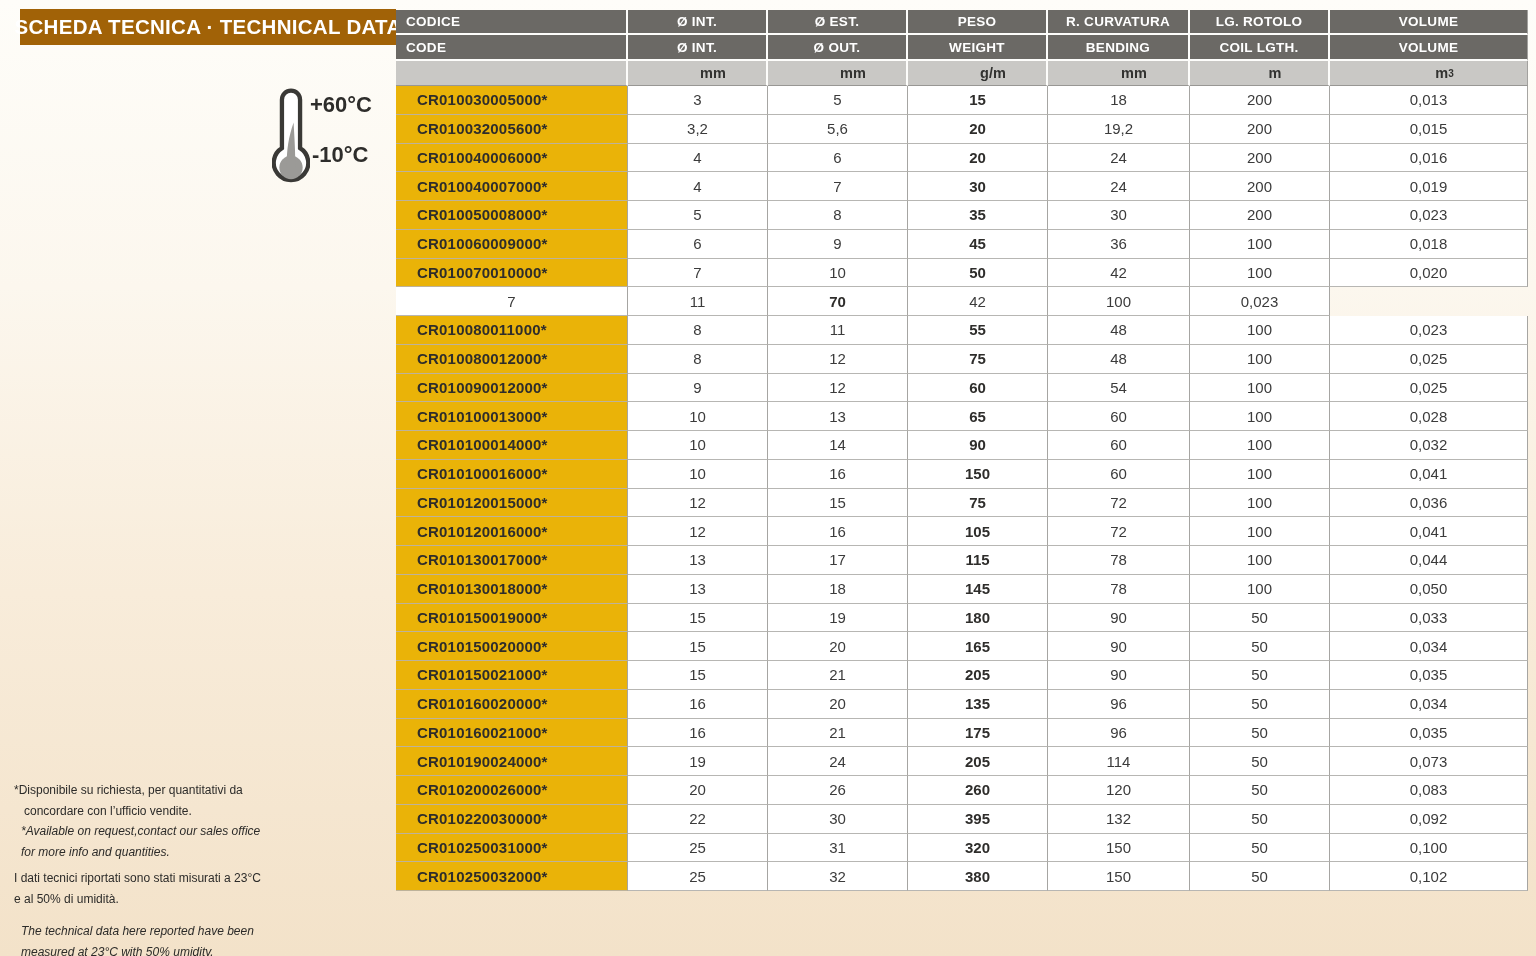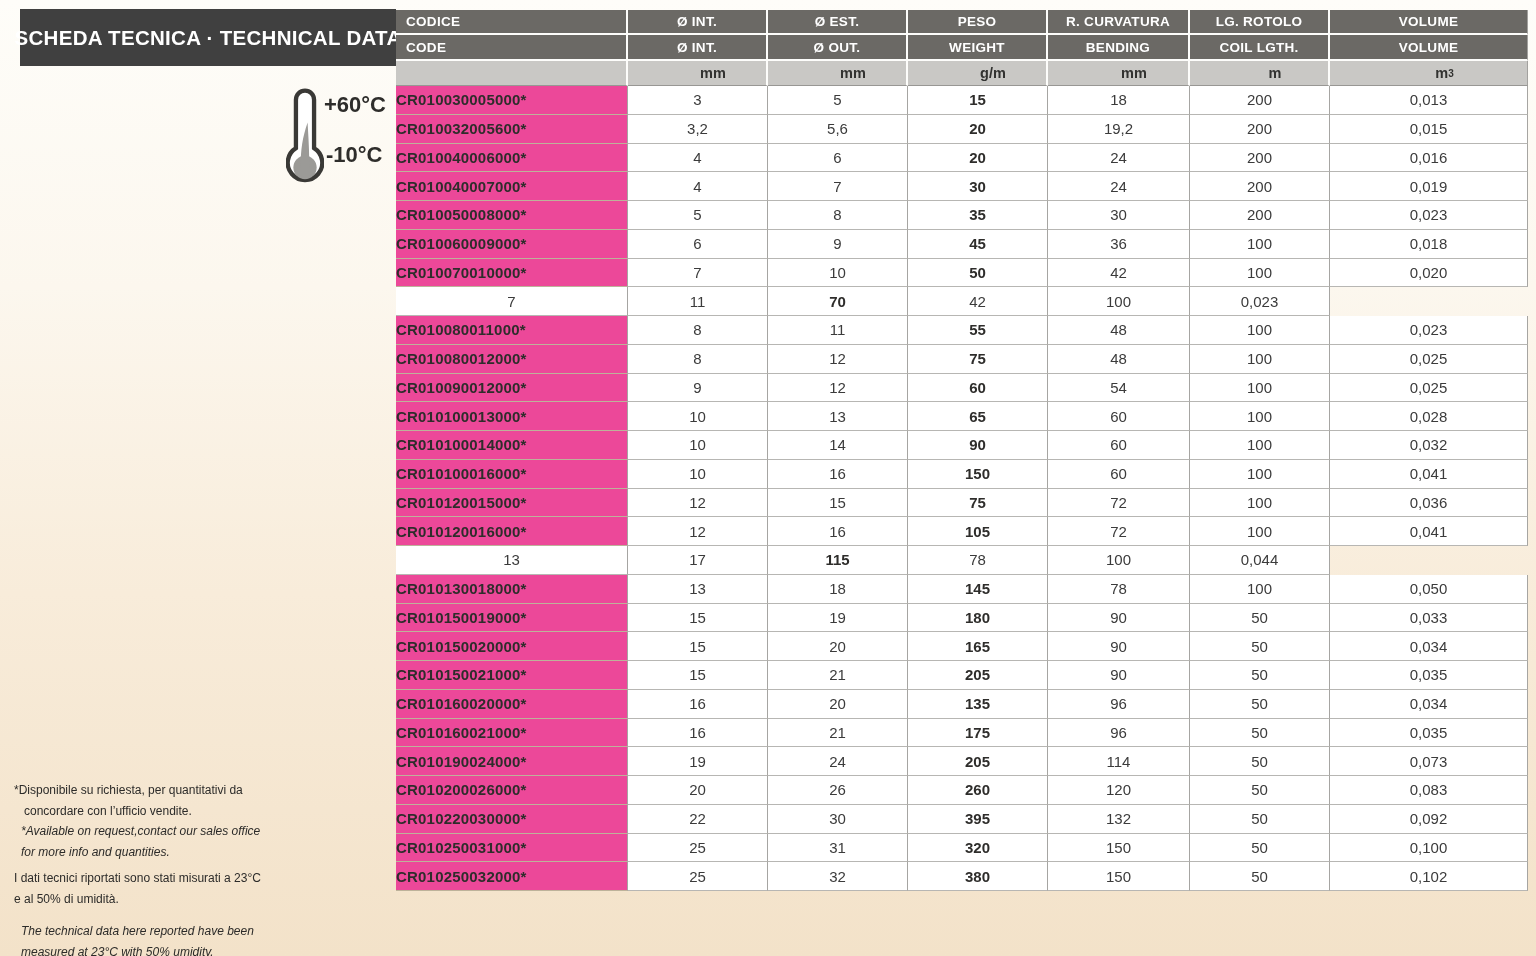--- a/index.html
+++ b/index.html
@@ -7,28 +7,28 @@
   body {
     font-family: "Liberation Sans", sans-serif;
     position: relative;
     overflow: hidden;
     background: linear-gradient(180deg, #fefdf9 0%, #fcf7ee 30%, #f8ecda 62%, #f3e2c9 100%);
   }
   .page { position:absolute; inset:0; }
 
   
   .title-box {
-    position:absolute; left:20px; top:9px; width:376px; height:57px;
-    background:#404040; color:#ffffff;
+    position:absolute; left:20px; top:9px; width:376px; height:36px;
+    background:#a16207; color:#ffffff;
     display:flex; align-items:center; justify-content:center;
     font-weight:bold; font-size:20.5px; letter-spacing:0.3px; white-space:nowrap;
   }
 
   
-  .thermo { position:absolute; left:286px; top:86px; width:110px; height:105px; }
+  .thermo { position:absolute; left:272px; top:86px; width:110px; height:105px; }
   .thermo svg { position:absolute; left:0; top:2px; }
   .temp { position:absolute; font-weight:bold; font-size:22px; color:#2e2d2b; white-space:nowrap; }
   .temp-max { left:38px; top:6px; }
   .temp-min { left:40px; top:56px; }
 
   
   .notes { position:absolute; left:14px; top:780px; width:382px; font-size:12px; color:#2c2b29; line-height:20.5px; }
   .notes p { margin:0; }
   .notes .it2 { padding-left:10px; }
   .notes .en { font-style:italic; padding-left:7px; }
@@ -52,22 +52,22 @@
     display:flex; align-items:center; justify-content:center;
     border-right:2px solid #fdfdfb; border-bottom:1px solid #989794;padding-left:32px;
   }
   .ucell.last { border-right:1px solid #a2a19e; }
   .dcell {
     background:#ffffff; color:#3b3b3b; font-size:15px; height:28.75px;
     display:flex; align-items:center; justify-content:center;
     border-right:1px solid #a6a5a2; border-bottom:1px solid #b7b6b3;
   }
   .dcell.code {
-    background:#ec4899; color:#2c2a27; font-weight:bold; font-size:15px; letter-spacing:0.2px;
-    justify-content:flex-start; padding-left:0;
+    background:#eab308; color:#2c2a27; font-weight:bold; font-size:15px; letter-spacing:0.2px;
+    justify-content:flex-start; padding-left:21px;
     border-right:1px solid #a6a5a2; border-bottom:1px solid #bdb29a;
   }
   .dcell.bold { font-weight:bold; color:#2e2d2b; }
   sup { font-size:10px; }
 </style>
 </head>
 <body>
 
 <div class="page">
 
@@ -261,20 +261,21 @@
       <div class="trow">
         <div class="dcell code bold">CR010120016000*</div>
         <div class="dcell">12</div>
         <div class="dcell">16</div>
         <div class="dcell bold">105</div>
         <div class="dcell">72</div>
         <div class="dcell">100</div>
         <div class="dcell">0,041</div>
       </div>
       <div class="trow">
+        <div class="dcell code bold">CR010130017000*</div>
         <div class="dcell">13</div>
         <div class="dcell">17</div>
         <div class="dcell bold">115</div>
         <div class="dcell">78</div>
         <div class="dcell">100</div>
         <div class="dcell">0,044</div>
       </div>
       <div class="trow">
         <div class="dcell code bold">CR010130018000*</div>
         <div class="dcell">13</div>

